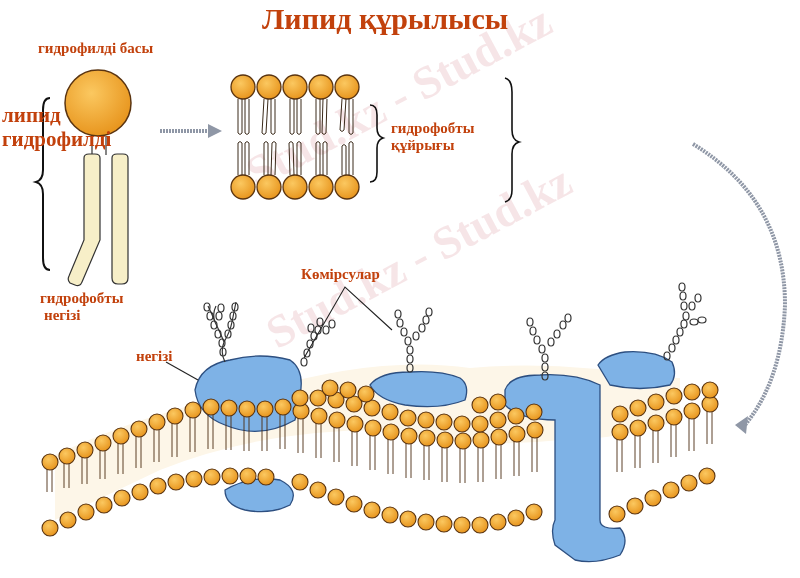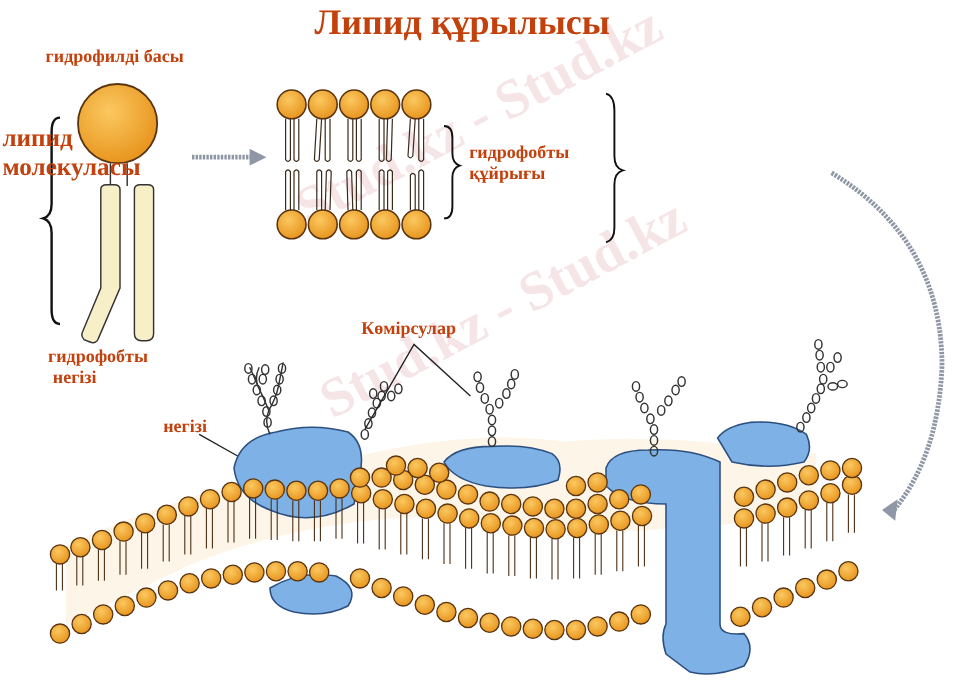--- a/index.html
+++ b/index.html
@@ -298,21 +298,21 @@
       <line x1="166" y1="362" x2="198" y2="380"></line>
     </g>
   </svg>
 
   <div class="label title">Липид құрылысы</div>
 
   <div class="label lbl-head">гидрофилді басы</div>
 
   <div class="label lbl-molecule">
     <div>липид</div>
-    <div>молекуласы</div>
+    <div>гидрофилді</div>
   </div>
 
   <div class="label lbl-core">
     <div>гидрофобты</div>
     <div>құйрығы</div>
   </div>
 
 
   <div class="label lbl-tail">
     <div>гидрофобты</div>

